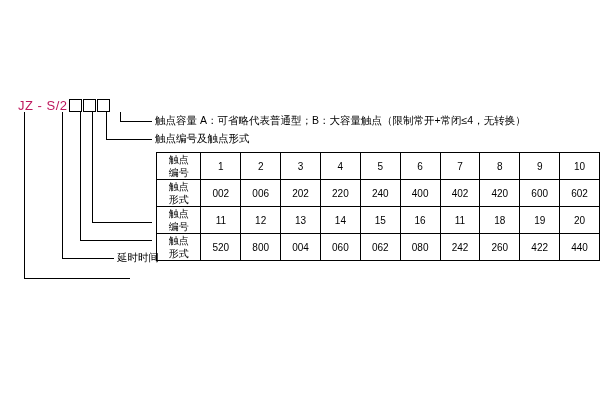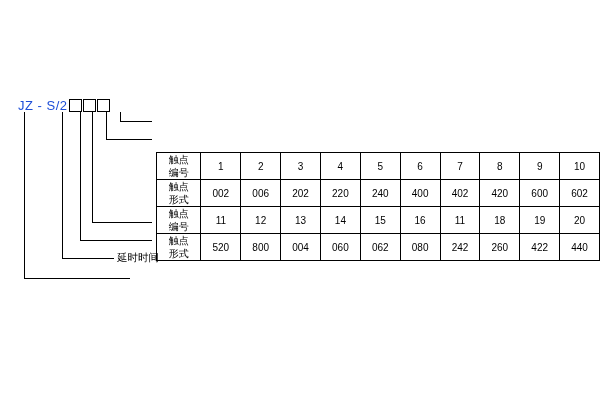--- a/index.html
+++ b/index.html
@@ -21,21 +21,21 @@
   }
 
   
   .code-string {
     position: absolute;
     left: 18px;
     top: 98px;
     font-size: 13px;
     letter-spacing: 0.5px;
     white-space: nowrap;
-    color: #1d4ed8;
+    color: #be185d;
   }
   .code-box {
     display: inline-block;
     width: 13px;
     height: 13px;
     border: 1px solid #000;
     vertical-align: -2px;
     margin-left: 1px;
     box-sizing: border-box;
   }
@@ -108,20 +108,22 @@
 
   <div class="vline" style="left:80px; top:112px; height:129px;"></div>
   <div class="hline" style="left:80px; top:240px; width:72px;"></div>
 
   <div class="vline" style="left:62px; top:112px; height:147px;"></div>
   <div class="hline" style="left:62px; top:258px; width:52px;"></div>
 
   <div class="vline" style="left:24px; top:112px; height:167px;"></div>
   <div class="hline" style="left:24px; top:278px; width:106px;"></div>
 
+  <div class="note" style="left:155px; top:114px;">触点容量  A：可省略代表普通型；B：大容量触点（限制常开+常闭≤4，无转换）</div>
+  <div class="note" style="left:155px; top:132px;">触点编号及触点形式</div>
   <div class="note" style="left:117px; top:251px;">延时时间</div>
 
   <div class="tbl-wrap">
     <table class="contact-table">
       <tbody>
         <tr>
           <td class="rowhdr">触点编号</td>
           <td class="cell">1</td>
           <td class="cell">2</td>
           <td class="cell">3</td>

